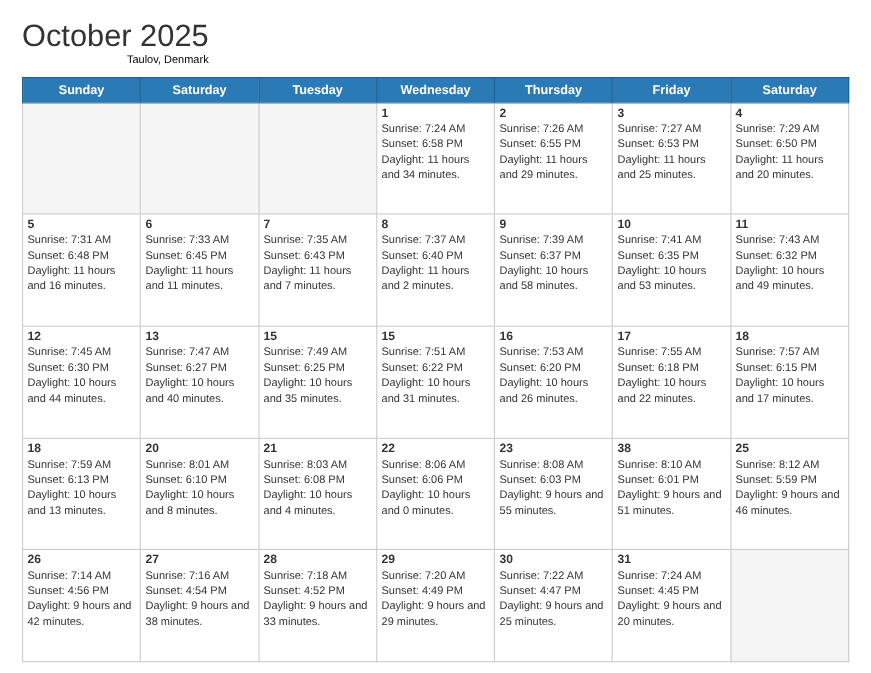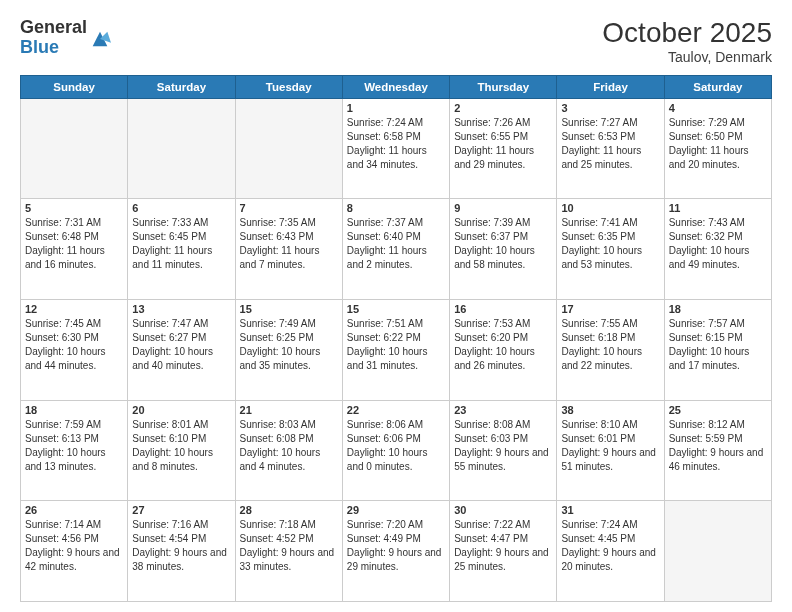--- a/index.html
+++ b/index.html
@@ -41,22 +41,22 @@
     .title-block {
       text-align: right;
     }
     .month-title {
       font-size: 28px;
       font-weight: normal;
       color: #333;
       line-height: 1.1;
     }
     .location {
-      font-size: 14px;
-      color: #404040;
+      font-size: 10px;
+      color: #000000;
     }
     .calendar {
       flex: 1;
       border-collapse: collapse;
       width: 100%;
       table-layout: fixed;
     }
     .calendar th {
       background-color: #2a7ab5;
       color: #fff;
@@ -88,30 +88,20 @@
       font-size: 10px;
       color: #333;
       line-height: 1.4;
     }
   </style>
 </head>
 <body>
 
 <div class="page">
   <div class="header">
-    <div class="logo">
-      <div class="logo-text">
-        <span style="font-size:18px;font-weight:bold;color:#333;">General</span>
-        <span style="font-size:18px;font-weight:bold;color:#2a7ab5;">Blue</span>
-      </div>
-      <svg class="logo-icon" viewBox="0 0 30 30" xmlns="http://www.w3.org/2000/svg">
-        <polygon points="5,25 15,5 25,25" fill="#2a7ab5"></polygon>
-        <polygon points="15,15 25,5 30,20" fill="#5aabdb"></polygon>
-      </svg>
-    </div>
     <div class="title-block">
       <div class="month-title">October 2025</div>
       <div class="location">Taulov, Denmark</div>
     </div>
   </div>
 
   <table class="calendar">
     <thead>
       <tr>
         <th>Sunday</th>

